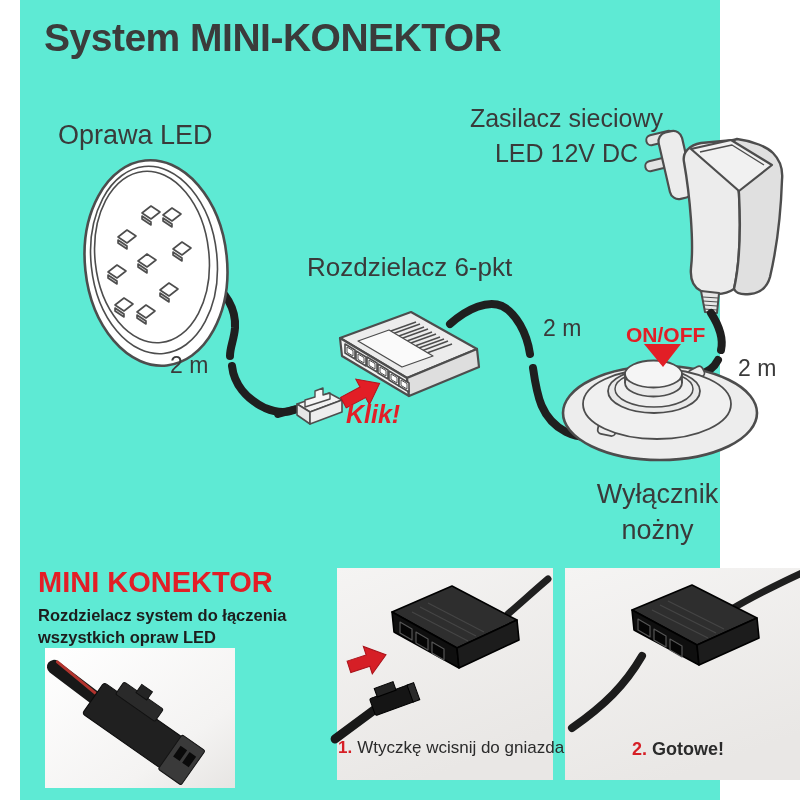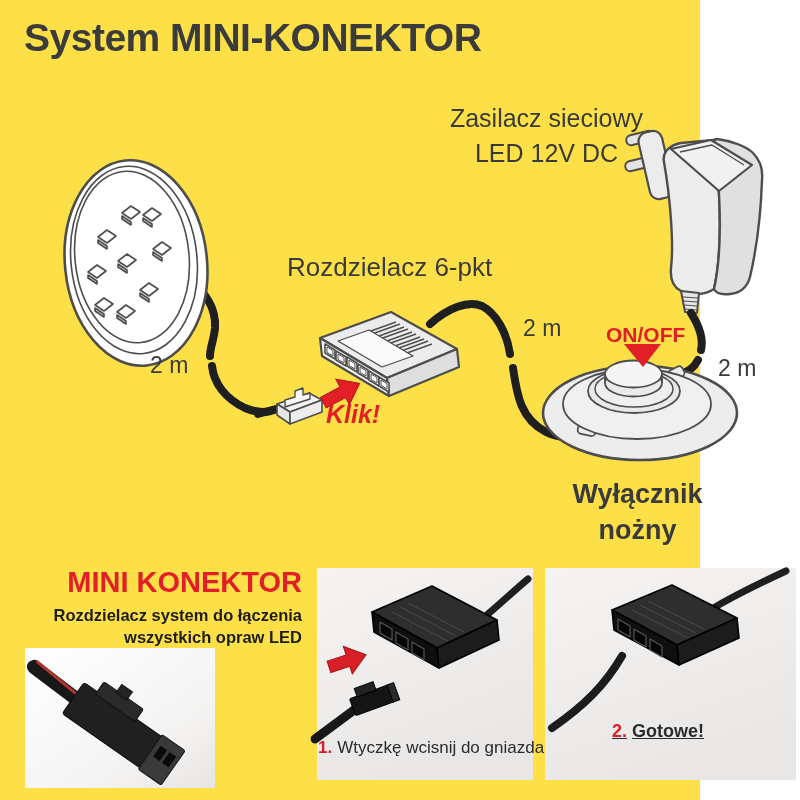--- a/index.html
+++ b/index.html
@@ -1,36 +1,36 @@
 <!DOCTYPE html>
 <html><head>
 <meta charset="utf-8">
 <style>
   html,body{margin:0;padding:0;}
   body{width:800px;height:800px;background:#ffffff;font-family:"Liberation Sans",sans-serif;overflow:hidden;}
-  #stage{position:relative;width:700px;height:800px;background:#fde047;}
+  #stage{position:relative;width:700px;height:800px;background:#5eead4;margin-left:20px;}
   #art{position:absolute;left:0;top:0;}
   .txt{position:absolute;color:#3a3a3a;white-space:nowrap;}
   #title{left:24px;top:16px;font-size:39px;font-weight:700;letter-spacing:-0.5px;color:#3b3b3b;}
   #label-oprawa{left:38px;top:120px;font-size:27px;}
   #label-zasilacz{left:439px;top:101px;width:215px;text-align:center;font-size:25px;line-height:35px;}
   #label-rozdzielacz{left:287px;top:252px;font-size:26px;}
-  #label-wylacznik{left:555px;top:476px;width:165px;text-align:center;font-size:27px;line-height:36px;font-weight:bold;}
+  #label-wylacznik{left:555px;top:476px;width:165px;text-align:center;font-size:27px;line-height:36px;}
   .len2m{font-size:23px;}
   #len-1{left:150px;top:352px;}
   #len-2{left:523px;top:315px;}
   #len-3{left:718px;top:355px;}
   #onoff{left:606px;top:323px;font-size:21px;font-weight:700;color:#e21e26;}
   #klik{left:326px;top:400px;font-size:25px;font-style:italic;font-weight:600;color:#e21e26;}
-  #promo{left:18px;top:566px;width:284px;text-align:right;white-space:normal;}
+  #promo{left:18px;top:566px;width:284px;text-align:left;white-space:normal;}
   #promo-heading{font-size:29px;font-weight:800;color:#e21e26;line-height:32px;}
   #promo-desc{margin-top:6px;font-size:16.5px;font-weight:700;color:#1d1d1d;line-height:22px;}
   .caption{font-size:17px;color:#2b2b2b;}
   #caption-1{left:318px;top:738px;}
-  #caption-2{left:612px;top:721px;font-size:18px;text-decoration:underline;}
+  #caption-2{left:612px;top:739px;font-size:18px;}
   .stepnum{color:#d61f26;font-weight:700;margin-right:5px;}
   .stepbold{font-weight:700;}
 </style>
 </head>
 <body>
 
 <div id="stage">
 
 <svg id="art" width="800" height="800" viewBox="0 0 800 800">
   <defs>
@@ -227,20 +227,21 @@
         <polygon points="618,619 630,626 630,637 618,630"></polygon>
         <polygon points="634,629 646,636 646,647 634,640"></polygon>
         <polygon points="650,639 662,646 662,657 650,650"></polygon>
       </g>
     </g>
   </g>
 </svg>
 
   <div class="txt" id="title">System MINI-KONEKTOR</div>
 
+  <div class="txt" id="label-oprawa">Oprawa LED</div>
 
   <div class="txt" id="label-zasilacz">
     <div>Zasilacz sieciowy</div>
     <div>LED 12V DC</div>
   </div>
 
   <div class="txt" id="label-rozdzielacz">Rozdzielacz 6-pkt</div>
 
   <div class="txt" id="label-wylacznik">
     <div>Wyłącznik</div>

